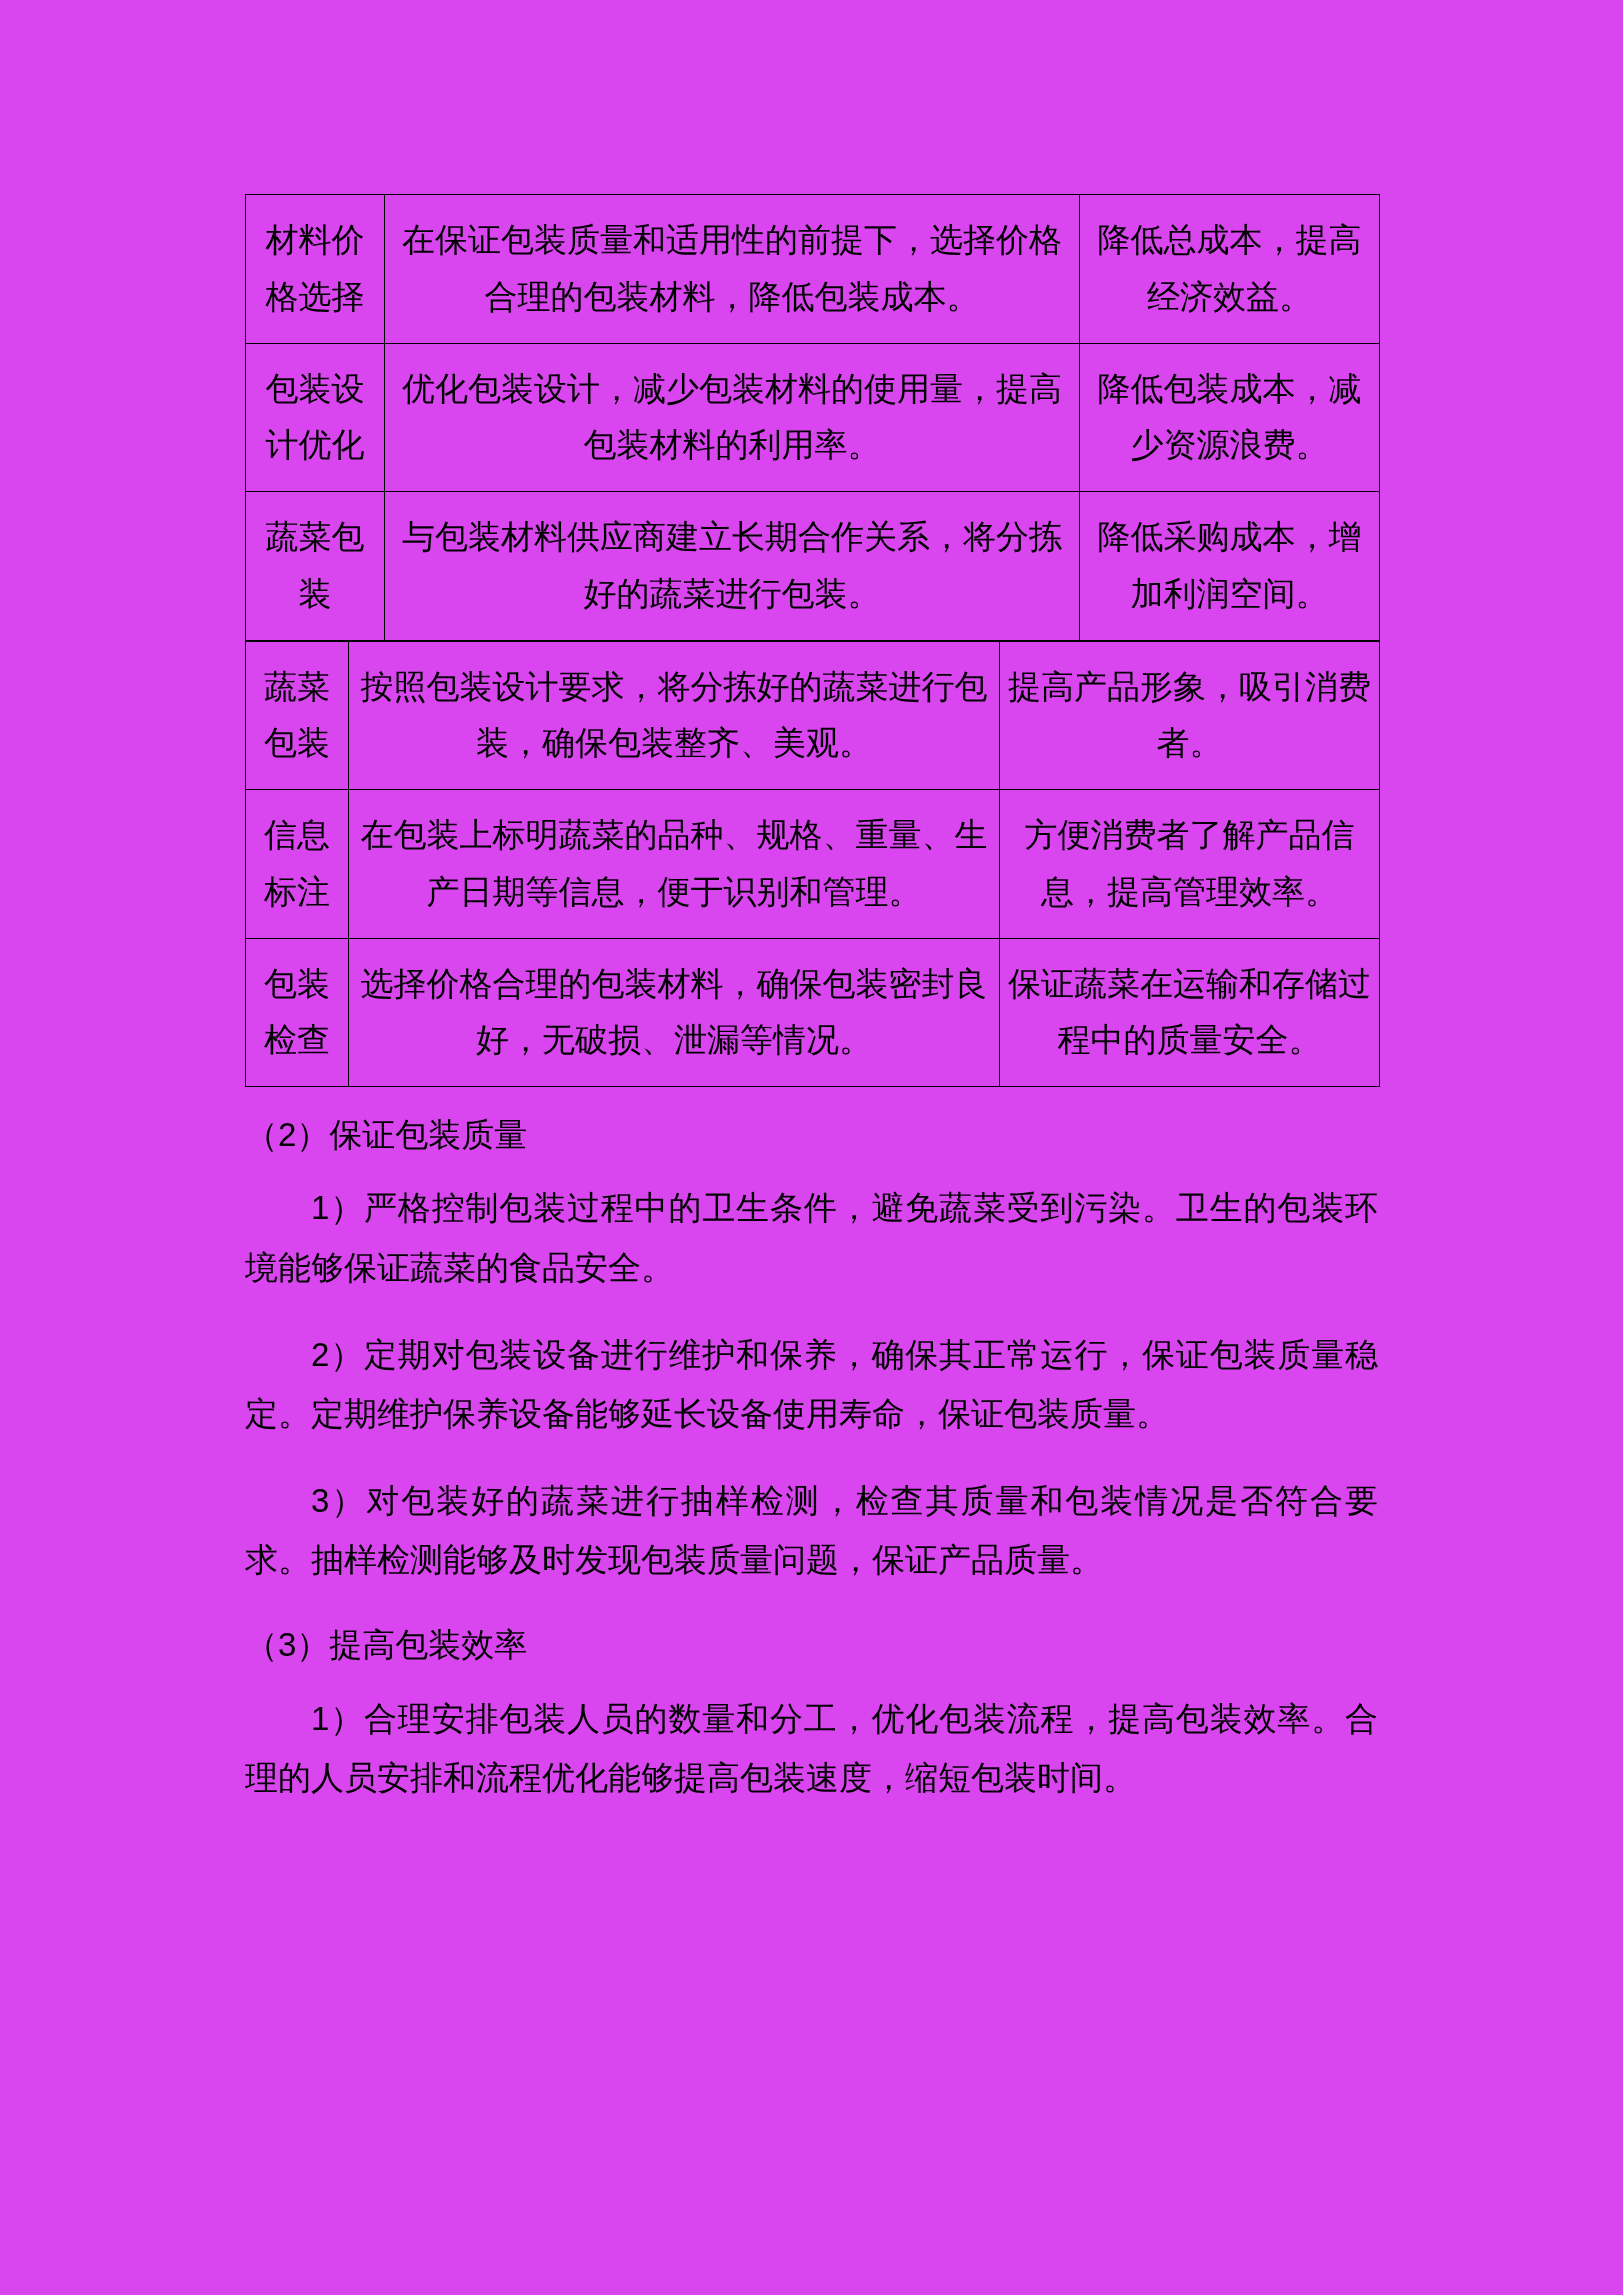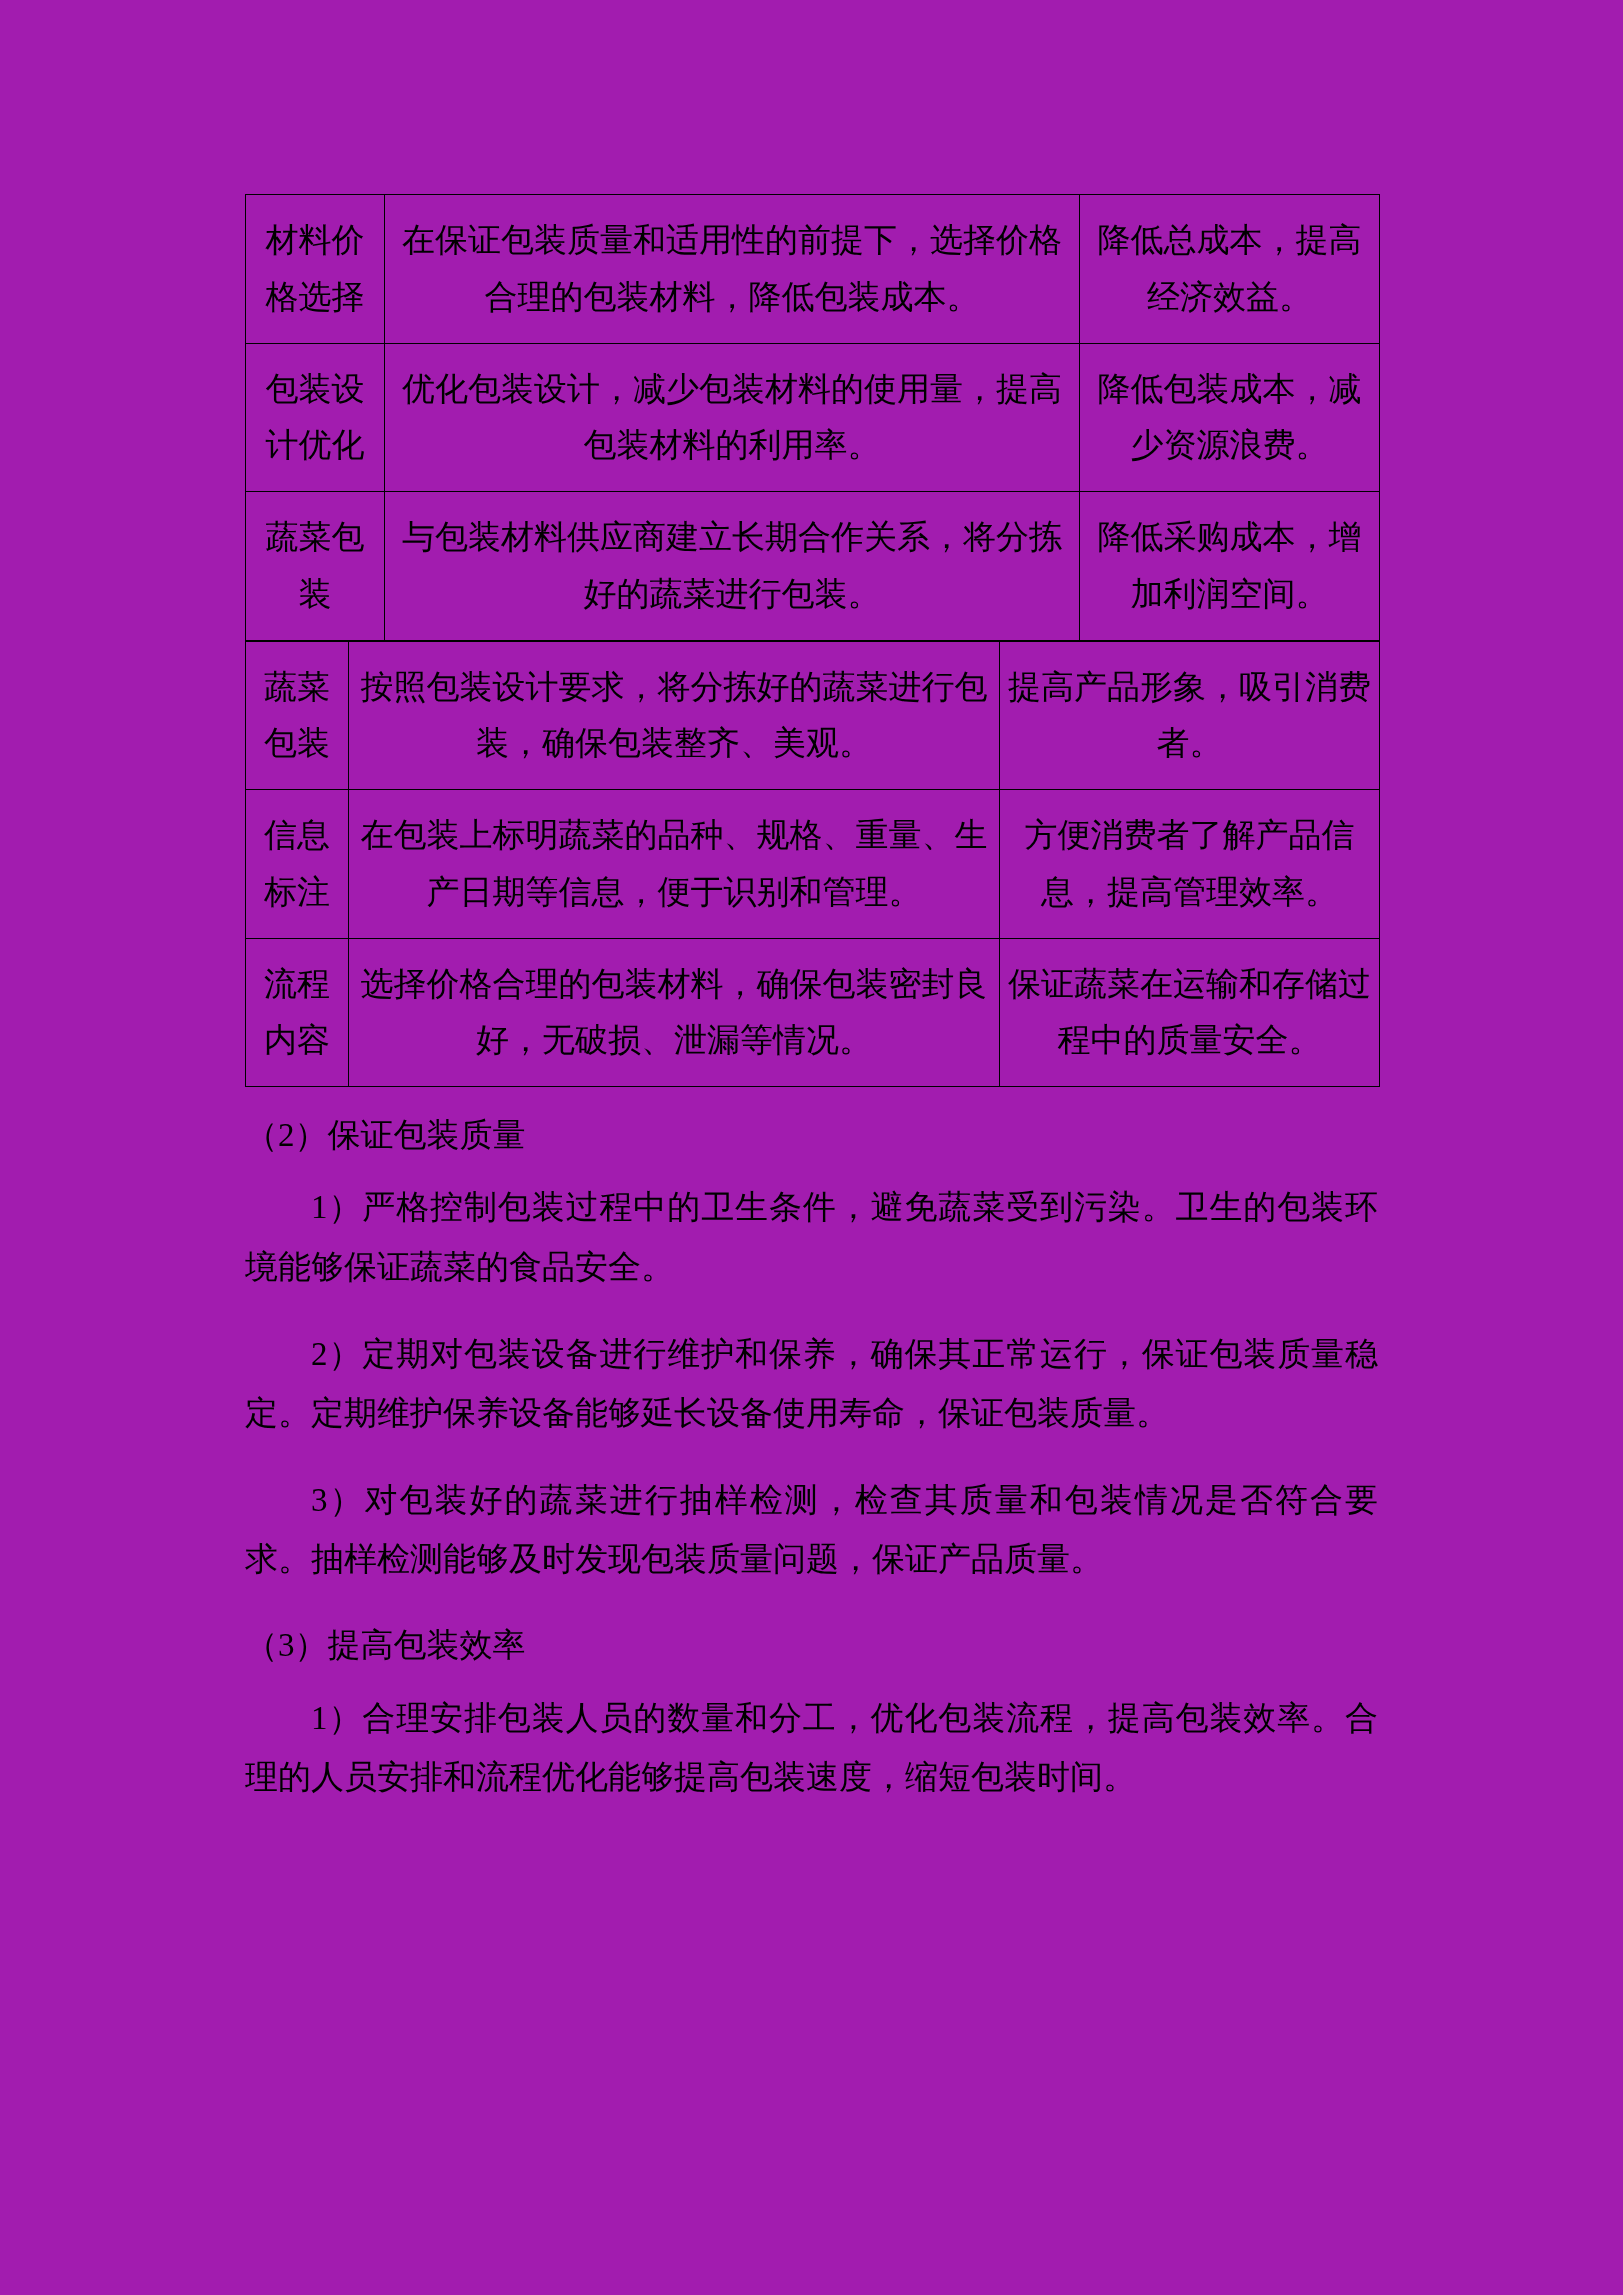--- a/index.html
+++ b/index.html
@@ -6,22 +6,22 @@
     margin: 0;
     padding: 0;
     background: #ffffff;
   }
   .page {
     position: relative;
     width: 1623px;
     height: 2295px;
     box-sizing: border-box;
     padding: 194px 245px 108px 245px;
-    background: #a21caf;
-    font-family: Liberation Serif, serif;
+    background: #d946ef;
+    font-family: Liberation Sans, sans-serif;
     font-size: 33px;
     color: #000000;
     overflow: hidden;
   }
   table {
     border-collapse: collapse;
     table-layout: fixed;
     width: 1134px;
   }
   td {
@@ -94,21 +94,21 @@
         <td>蔬菜包装</td>
         <td>按照包装设计要求，将分拣好的蔬菜进行包装，确保包装整齐、美观。</td>
         <td>提高产品形象，吸引消费者。</td>
       </tr>
       <tr>
         <td>信息标注</td>
         <td>在包装上标明蔬菜的品种、规格、重量、生产日期等信息，便于识别和管理。</td>
         <td>方便消费者了解产品信息，提高管理效率。</td>
       </tr>
       <tr>
-        <td>流程内容</td>
+        <td>包装检查</td>
         <td>选择价格合理的包装材料，确保包装密封良好，无破损、泄漏等情况。</td>
         <td>保证蔬菜在运输和存储过程中的质量安全。</td>
       </tr>
     </tbody>
   </table>
 
   <div class="subheading">（2）保证包装质量</div>
   <p class="para">1）严格控制包装过程中的卫生条件，避免蔬菜受到污染。卫生的包装环境能够保证蔬菜的食品安全。</p>
   <p class="para">2）定期对包装设备进行维护和保养，确保其正常运行，保证包装质量稳定。定期维护保养设备能够延长设备使用寿命，保证包装质量。</p>
   <p class="para">3）对包装好的蔬菜进行抽样检测，检查其质量和包装情况是否符合要求。抽样检测能够及时发现包装质量问题，保证产品质量。</p>

